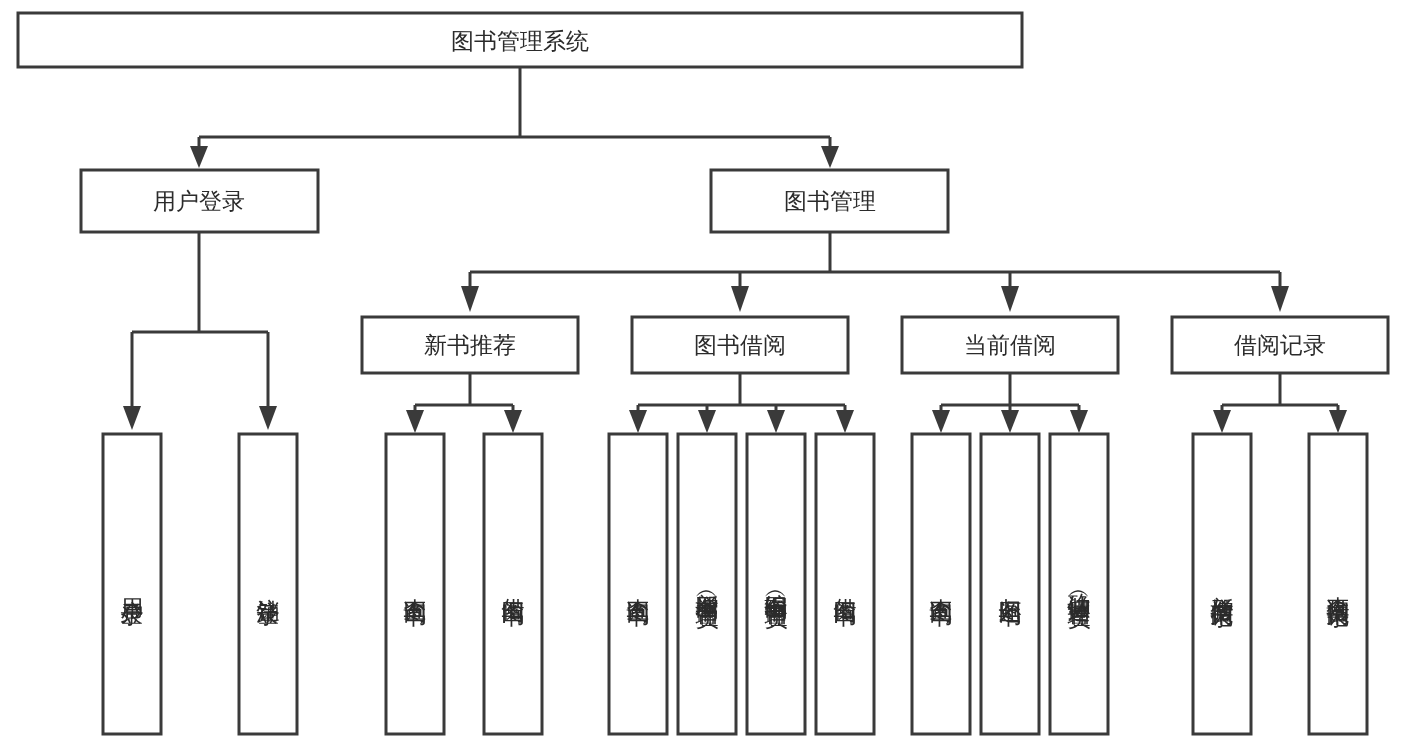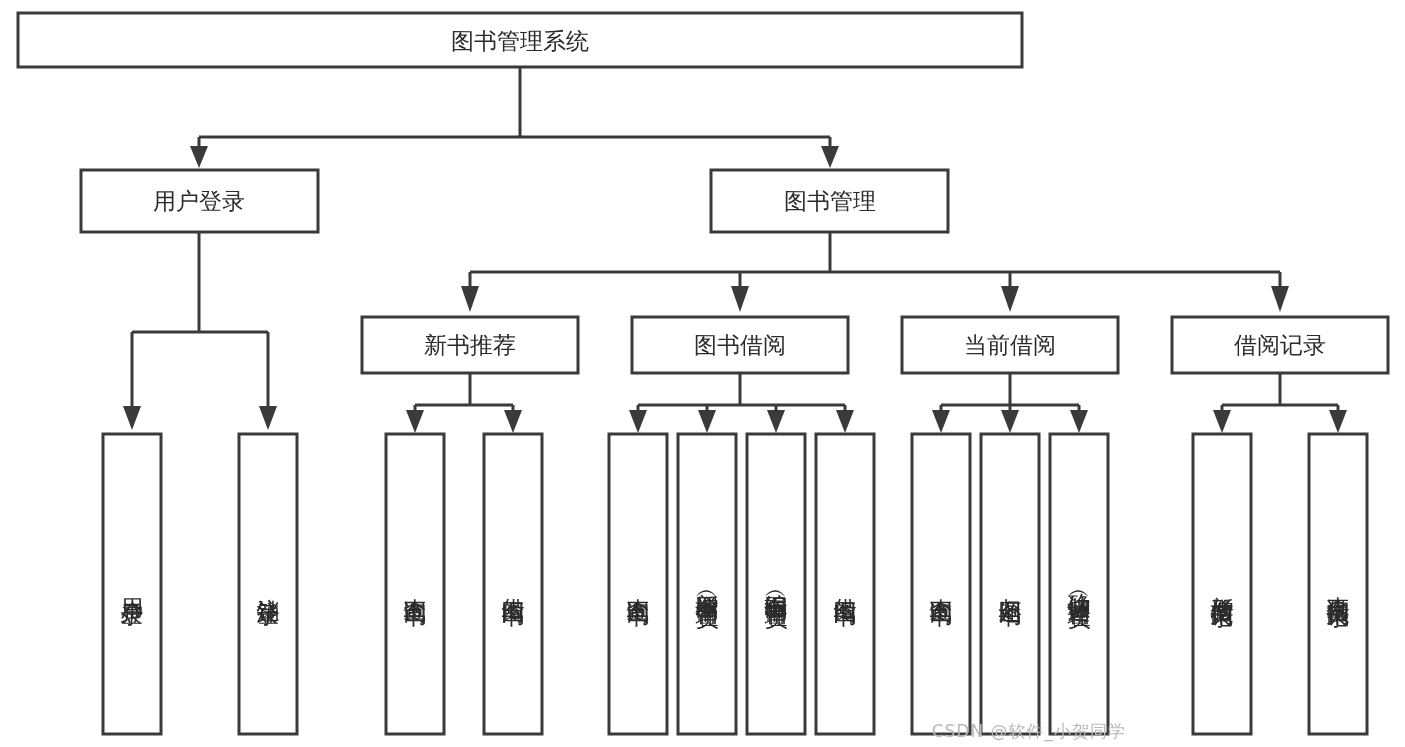--- a/index.html
+++ b/index.html
@@ -194,15 +194,14 @@
   <div class="node-label-v" style="left:747px; top:434px; width:58px; height:300px;">编辑图书（管理员）</div>
   <div class="node-label-v" style="left:816px; top:434px; width:58px; height:300px;">借阅图书</div>
 
   <div class="node-label-v" style="left:912px; top:434px; width:58px; height:300px;">查询图书</div>
   <div class="node-label-v" style="left:981px; top:434px; width:58px; height:300px;">归还图书</div>
   <div class="node-label-v" style="left:1050px; top:434px; width:58px; height:300px;">确认归还（管理员）</div>
 
   <div class="node-label-v" style="left:1193px; top:434px; width:58px; height:300px;">新增借阅记录</div>
   <div class="node-label-v" style="left:1309px; top:434px; width:58px; height:300px;">查询借阅记录</div>
 
-  <div class="watermark">CSDN @软件_小贺同学</div>
 
 </div>
 
 </body></html>

